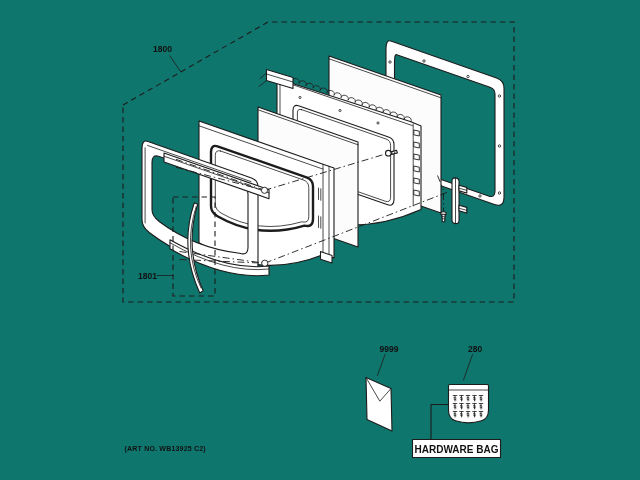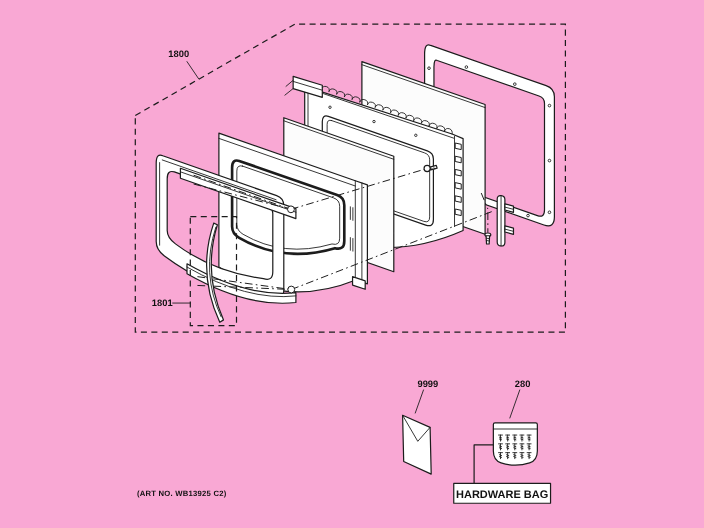--- a/index.html
+++ b/index.html
@@ -1,16 +1,16 @@
 <!DOCTYPE html>
 <html><head>
 <meta charset="utf-8">
 <style>
   html,body{margin:0;padding:0;background:#888;}
-  .canvas{width:640px;height:480px;background:#f9a8d4;position:relative;overflow:hidden;}
+  .canvas{width:640px;height:480px;background:#0f766e;position:relative;overflow:hidden;}
   svg{display:block;}
   .ln{fill:none;stroke:#1c1c1c;stroke-width:1.1;stroke-linejoin:round;stroke-linecap:round;}
   .fw{fill:#ffffff;stroke:#1c1c1c;stroke-width:1.1;stroke-linejoin:round;}
   .fg{fill:#fcfcfc;stroke:#1c1c1c;stroke-width:1.1;stroke-linejoin:round;}
   .thin{fill:none;stroke:#1c1c1c;stroke-width:0.8;stroke-linecap:round;}
   .thick{fill:none;stroke:#1c1c1c;stroke-width:2.4;stroke-linejoin:round;}
   .dash{fill:none;stroke:#1c1c1c;stroke-width:1.1;stroke-dasharray:5.5 4;}
   .dd{fill:none;stroke:#1c1c1c;stroke-width:0.9;stroke-dasharray:7 3 1.5 3;}
   .hole{fill:#ffffff;stroke:#1c1c1c;stroke-width:0.9;}
   .dot{fill:none;stroke:#1c1c1c;stroke-width:0.8;}

